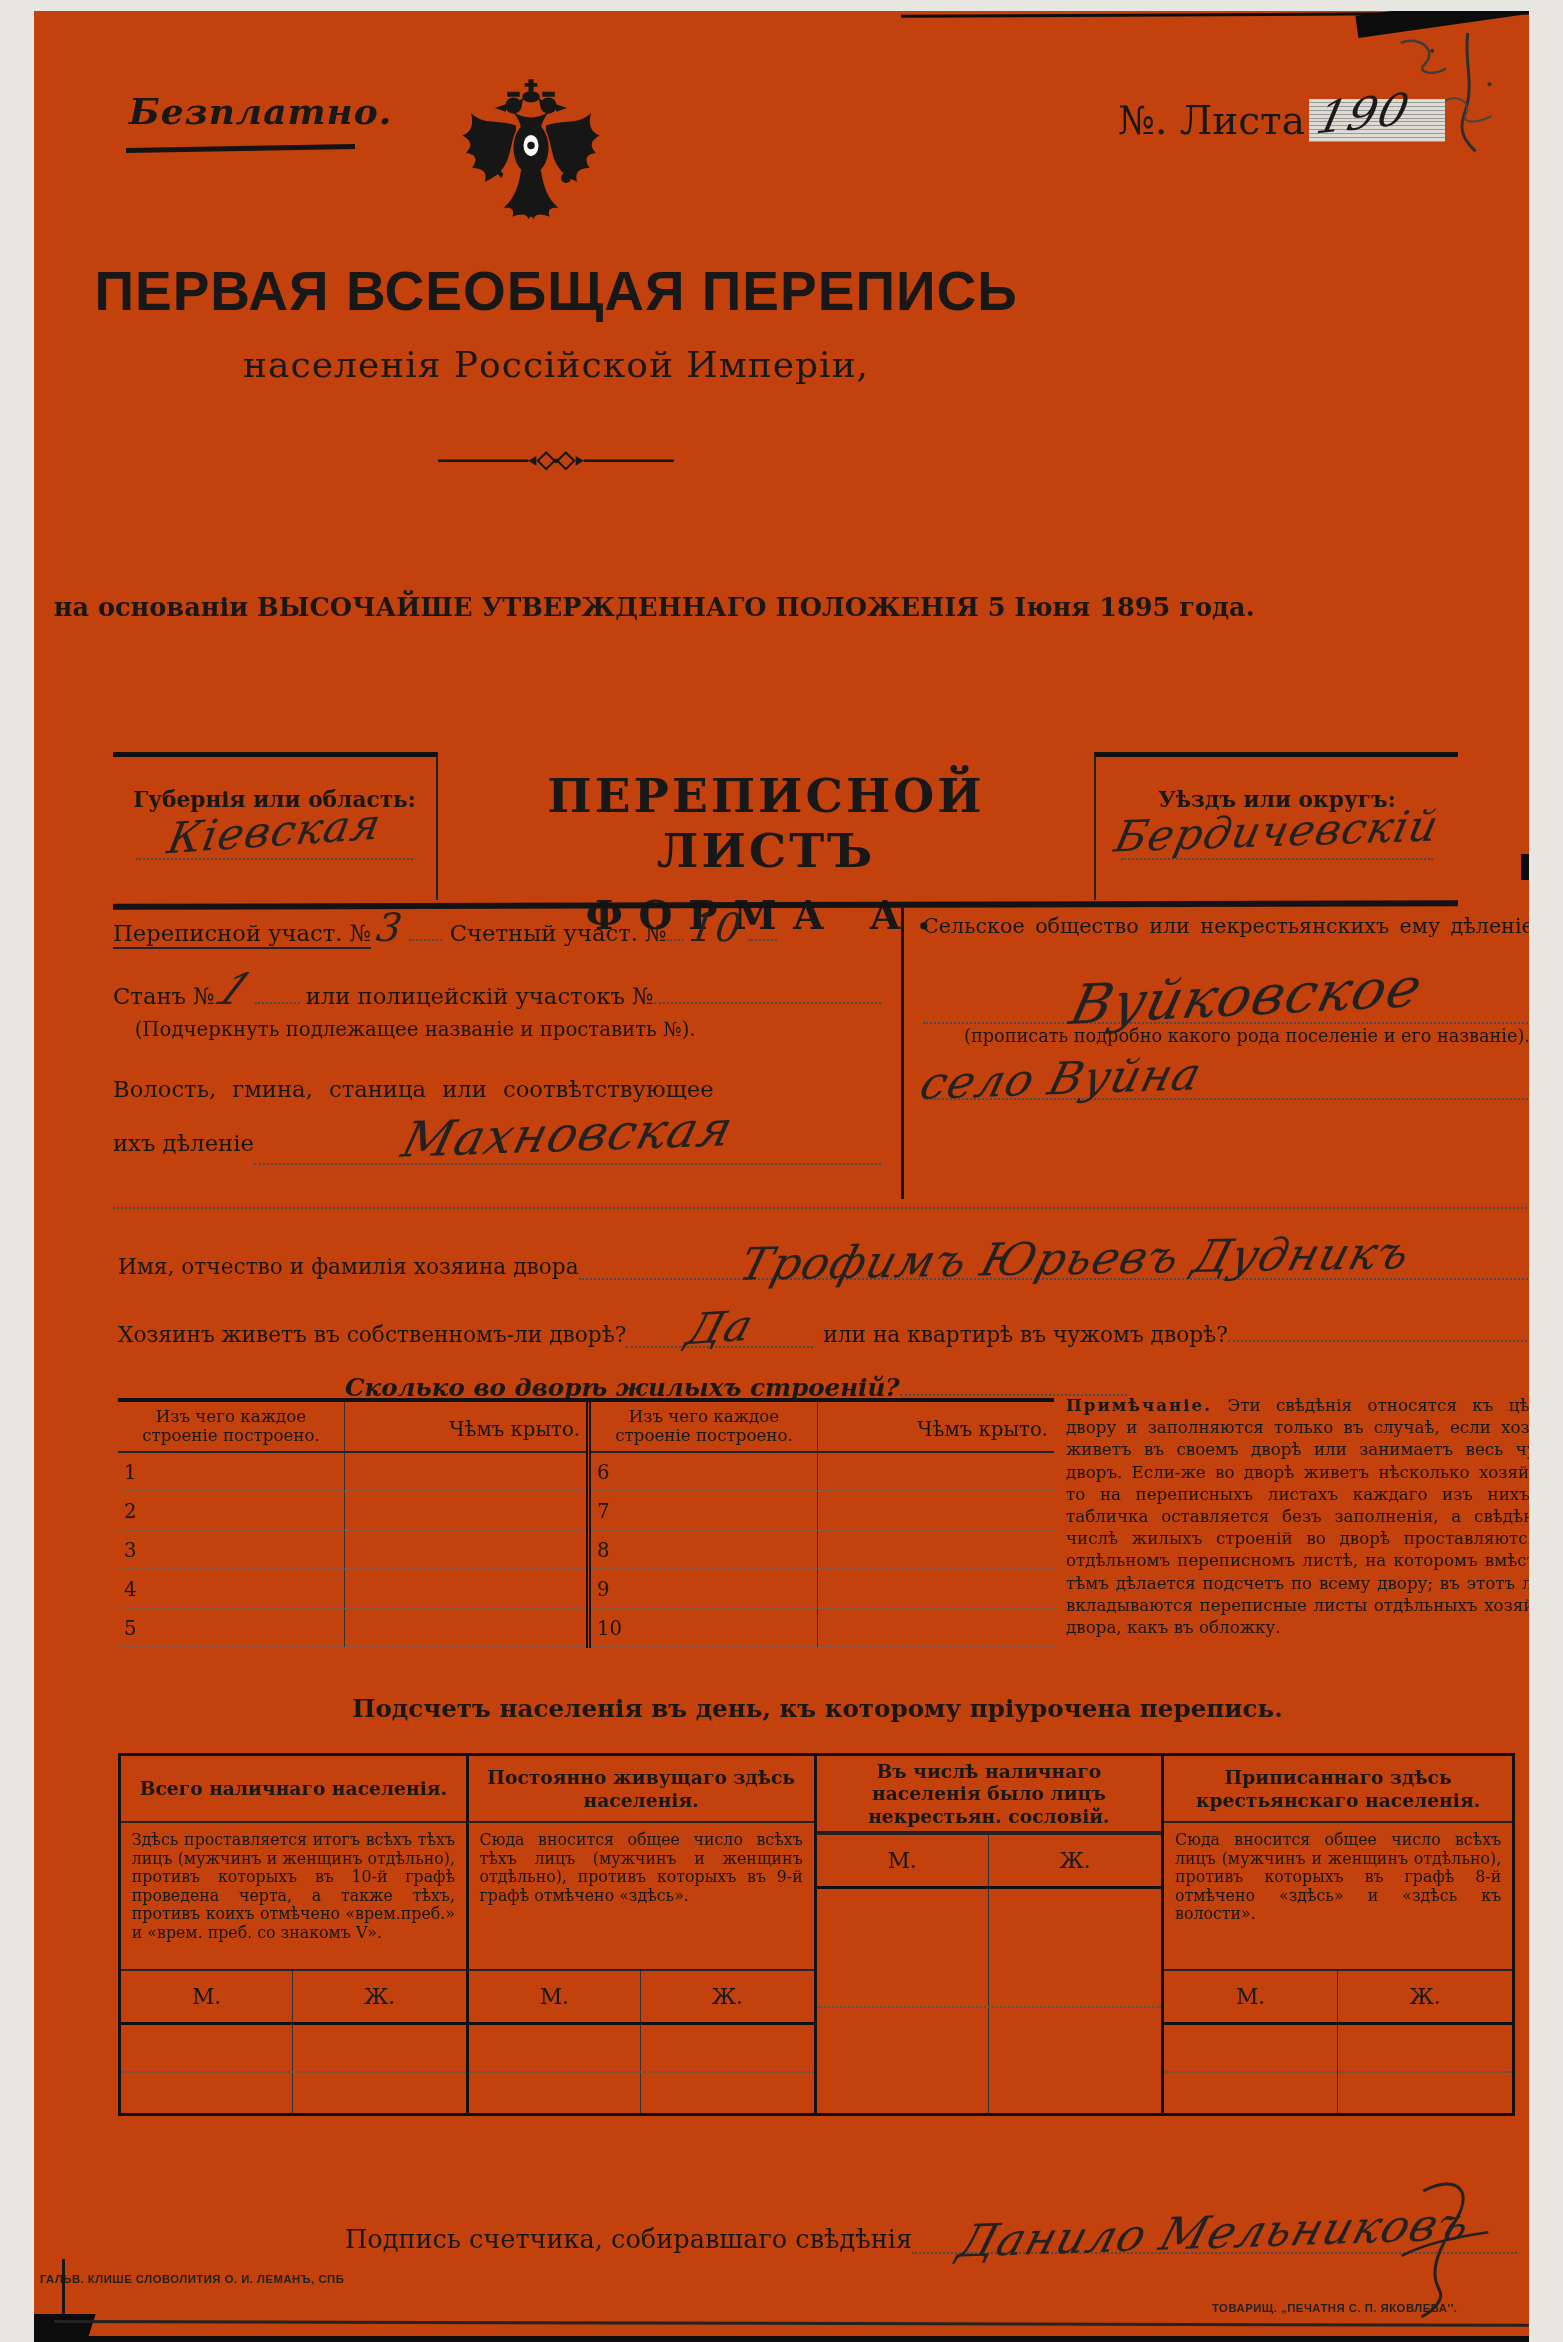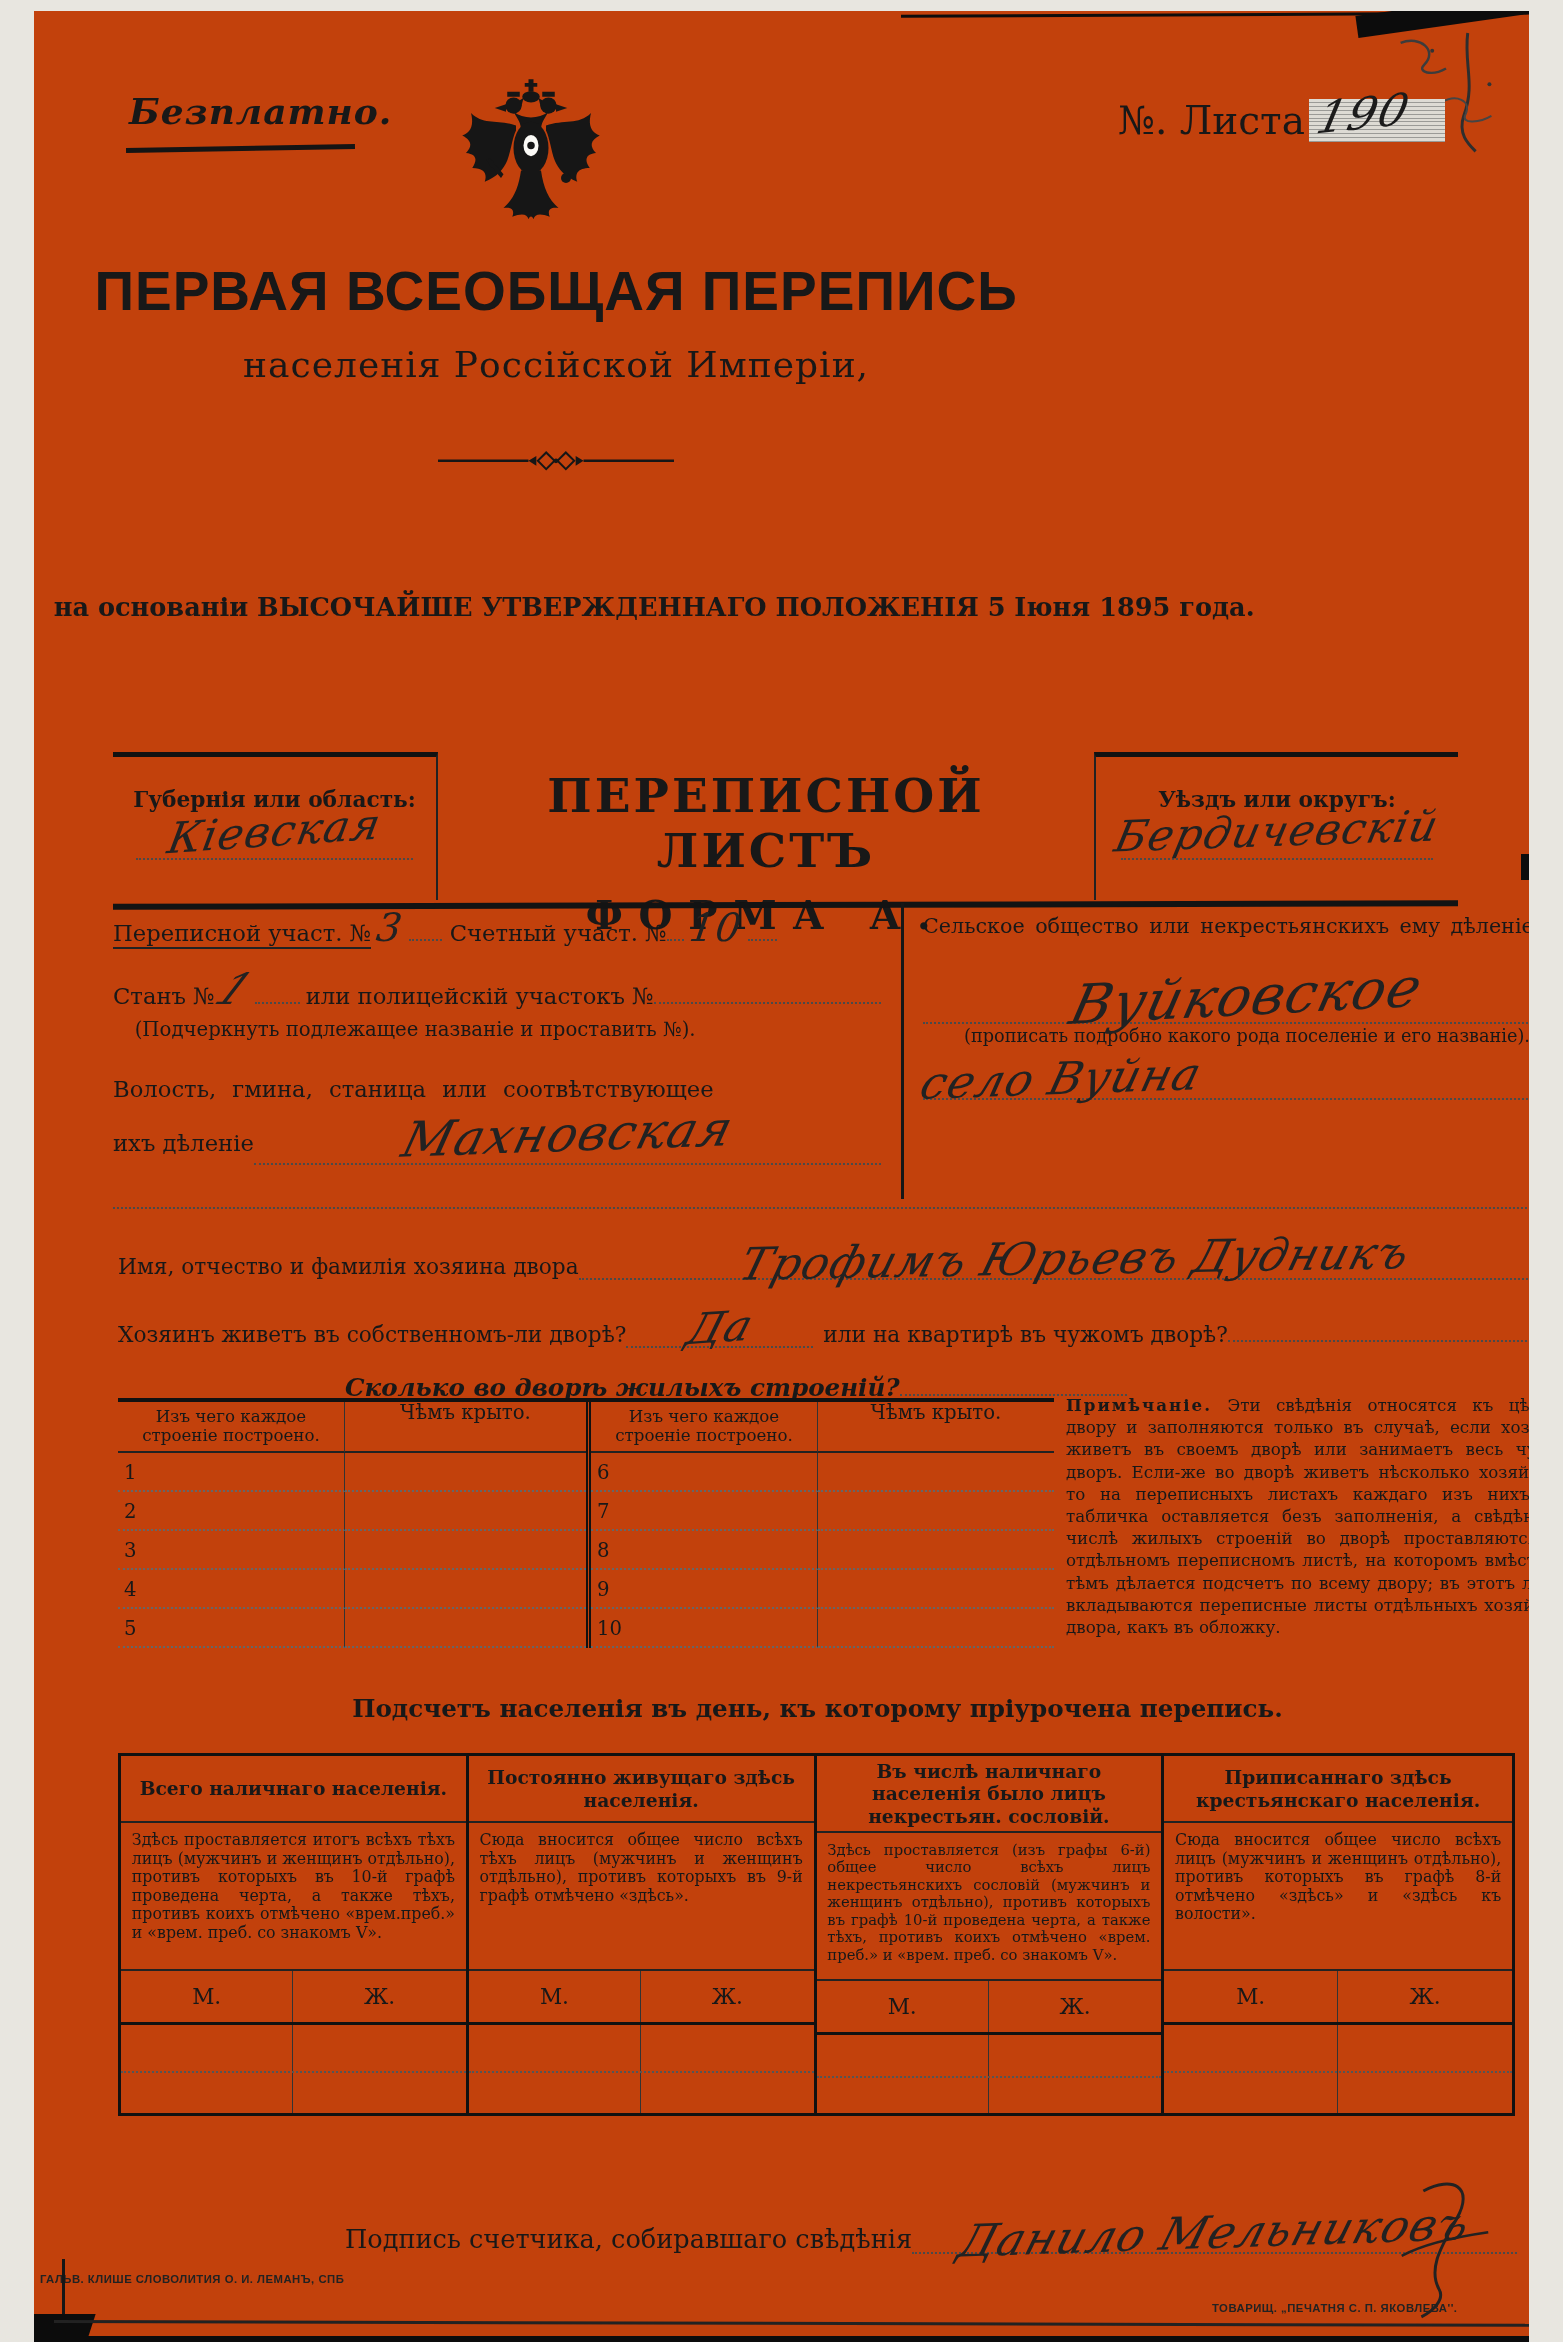--- a/index.html
+++ b/index.html
@@ -52,21 +52,21 @@
   .vdiv{width:3px; background:#161616;}
   .hw-mid{font-size:39px; margin:-7.9px 5.9px 0 5.9px;}
   .hw-big{font-size:49px;}
   
   .btable{display:flex; border-top:4.9px solid #111; width:936px; box-sizing:border-box;}
   .bhalf{width:468px; box-sizing:border-box;}
   .bhalf2{border-left:5.9px double #111;}
   .bgrid{display:grid; grid-template-columns:227px 1fr;}
   .bh{font-size:16.7px; text-align:center; padding:4.9px 5.9px 5.9px 5.9px; border-bottom:2px solid #222; line-height:1.15; box-sizing:border-box;}
   .bh1{border-right:1px solid #333;}
-  .bh2{font-size:19.7px; padding-top:0;}
+  .bh2{font-size:19.7px; padding-top:17px;text-align:right;}
   .bcell{height:39px; border-bottom:2px dotted #666; font-size:19.7px; box-sizing:border-box; padding:7.9px 0 0 5.9px;}
   .bc1{border-right:1px solid #333;}
   
   .noteblk{font-size:16.7px; line-height:1.33; text-align:justify;}
   .note-title{font-weight:bold; letter-spacing:2px;}
   
   .count-title{font-size:24.6px; font-weight:bold;}
   .ctable{display:grid; grid-template-columns:1fr 1fr 1fr 1fr; border:3.9px solid #111; box-sizing:border-box; height:363px;}
   .cgroup{display:flex; flex-direction:column; border-right:3px solid #111; box-sizing:border-box; min-width:0;}
   .cgroup:last-child{border-right:none;}
@@ -306,21 +306,20 @@
         <span>Ж.</span>
       </div>
       <div class="centry">
         <div class="ec1"></div>
         <div></div>
         <div class="centry-dots"></div>
       </div>
     </div>
     <div class="cgroup">
       <div class="chead">Въ числѣ наличнаго населенія было лицъ некрестьян. сословій.</div>
-      <div class="cdesc small">Здѣсь проставляется (изъ графы 6-й) общее число всѣхъ лицъ некрестьянскихъ сословій (мужчинъ и женщинъ отдѣльно), противъ которыхъ въ графѣ 10-й проведена черта, а также тѣхъ, противъ коихъ отмѣчено «врем. преб.» и «врем. преб. со знакомъ V».</div>
       <div class="cmf">
         <span>М.</span>
         <span>Ж.</span>
       </div>
       <div class="centry">
         <div class="ec1"></div>
         <div></div>
         <div class="centry-dots"></div>
       </div>
     </div>

